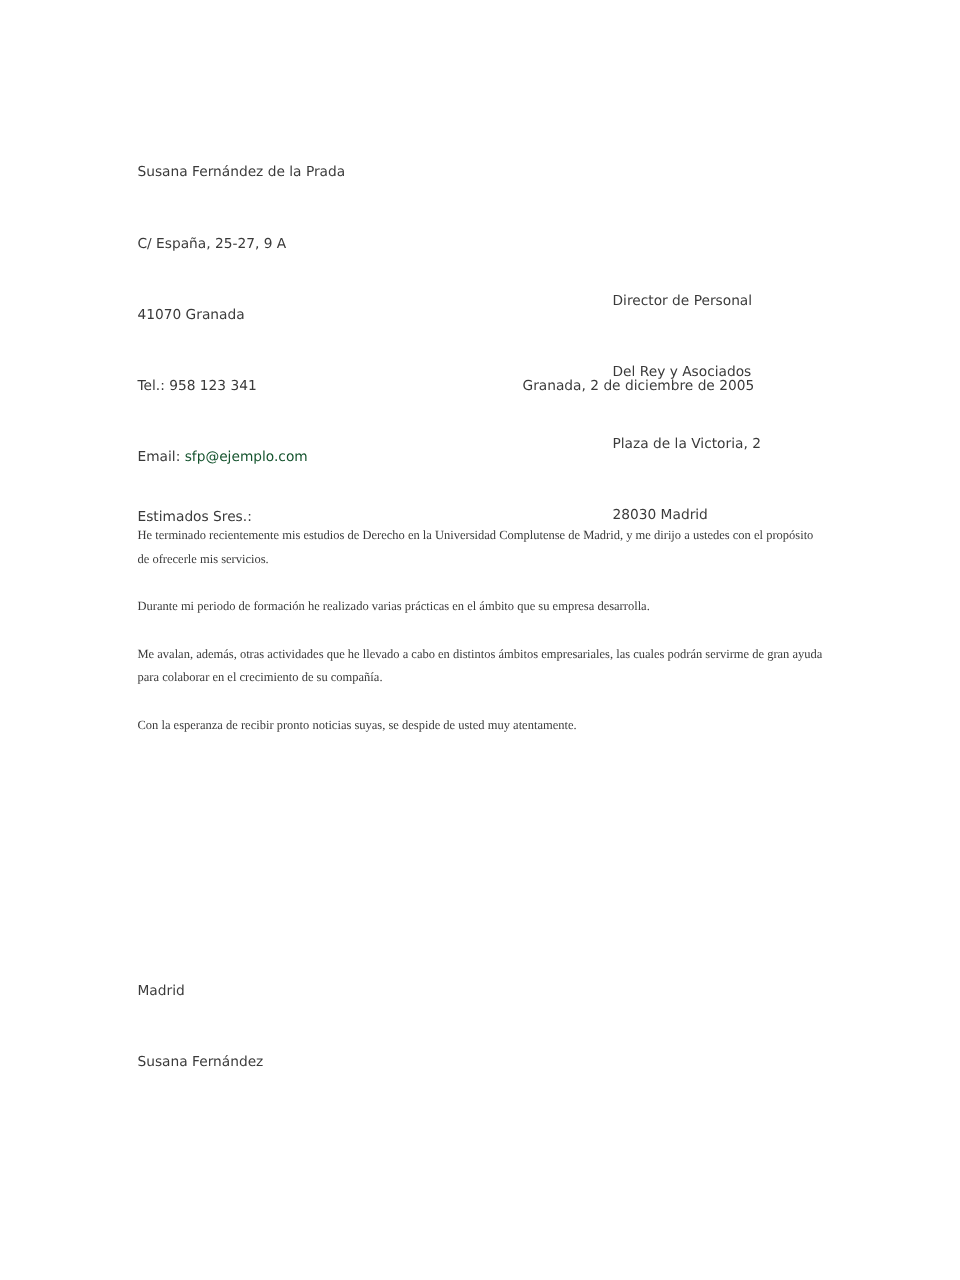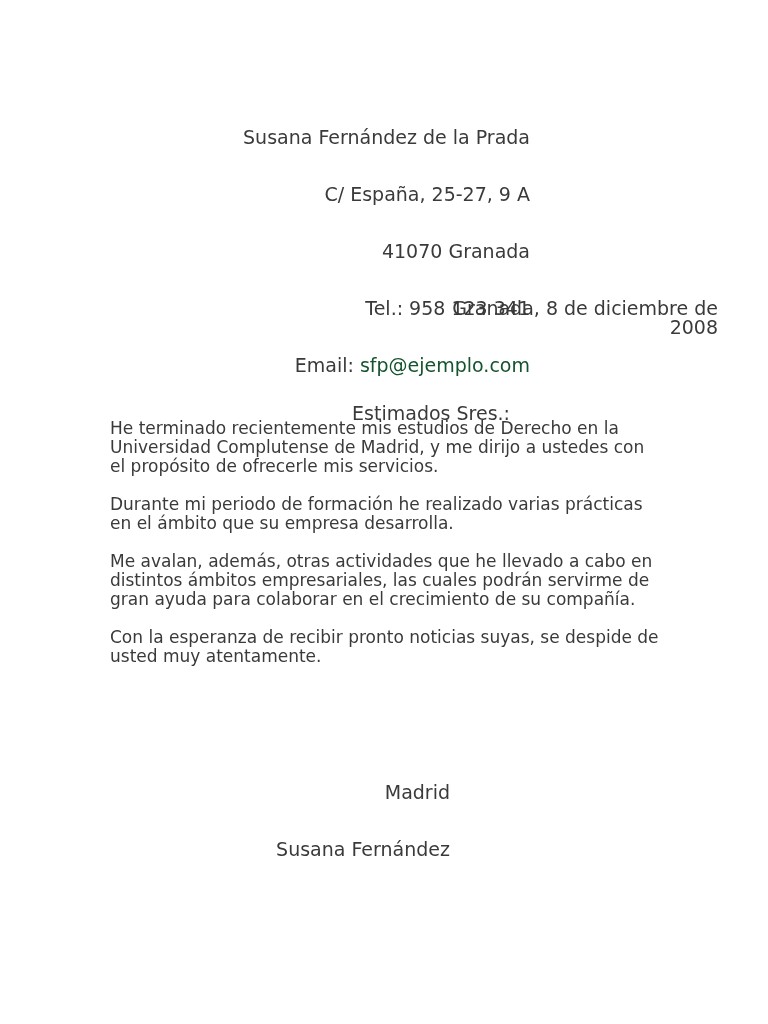--- a/index.html
+++ b/index.html
@@ -20,24 +20,23 @@
 
   .page {
     position: absolute;
     inset: 0;
     background: #ffffff;
   }
 
   
   .block {
     position: absolute;
-    font-size: 19px;
+    font-size: 11px;
     line-height: 19px;
     white-space: pre-wrap;
-    text-align: right;
   }
   .line {
     display: block;
     white-space: nowrap;
   }
 
   
   #sender-block {
     left: 110px;
     top: 90px;
@@ -73,23 +72,24 @@
 
   
   #body-copy {
     position: absolute;
     left: 110px;
     top: 419px;
     width: 552px;
   }
   #body-copy p {
     margin: 0 0 19px 0;
-    font-size: 17px;
+    font-size: 10px;
     line-height: 19px;
     text-align: left;
+    font-family: Liberation Serif, serif;
   }
   #body-copy p:last-child {
     margin-bottom: 16px;
   }
 
   
   #signature-block {
     left: 110px;
     top: 745px;
     width: 340px;
@@ -101,22 +101,28 @@
 <div class="page">
 
   <div class="block" id="sender-block">
     <span class="line">Susana Fernández de la Prada</span>
     <span class="line">C/ España, 25-27, 9 A</span>
     <span class="line">41070 Granada</span>
     <span class="line">Tel.:  958 123 341</span>
     <span class="line"><span>Email:</span> <span class="email-link">sfp@ejemplo.com</span></span>
   </div>
 
+  <div class="block" id="recipient-block">
+    <span class="line">Director de Personal</span>
+    <span class="line">Del Rey y Asociados</span>
+    <span class="line">Plaza de la Victoria, 2</span>
+    <span class="line">28030 Madrid</span>
+  </div>
 
-  <div class="block" id="date-line">Granada, 8 de diciembre de 2008</div>
+  <div class="block" id="date-line">Granada, 2 de diciembre de 2005</div>
 
   <div class="block" id="salutation">Estimados Sres.:</div>
 
   <div id="body-copy">
     <p>He terminado recientemente mis estudios de Derecho en la Universidad Complutense de Madrid, y me dirijo a ustedes con el propósito de ofrecerle mis servicios.</p>
     <p>Durante mi periodo de formación he realizado varias prácticas en el ámbito que su empresa desarrolla.</p>
     <p>Me avalan, además, otras actividades que he llevado a cabo en distintos ámbitos empresariales, las cuales podrán servirme de gran ayuda para colaborar en el crecimiento de su compañía.</p>
     <p>Con la esperanza de recibir pronto noticias suyas, se despide de usted muy atentamente.</p>
   </div>
 

